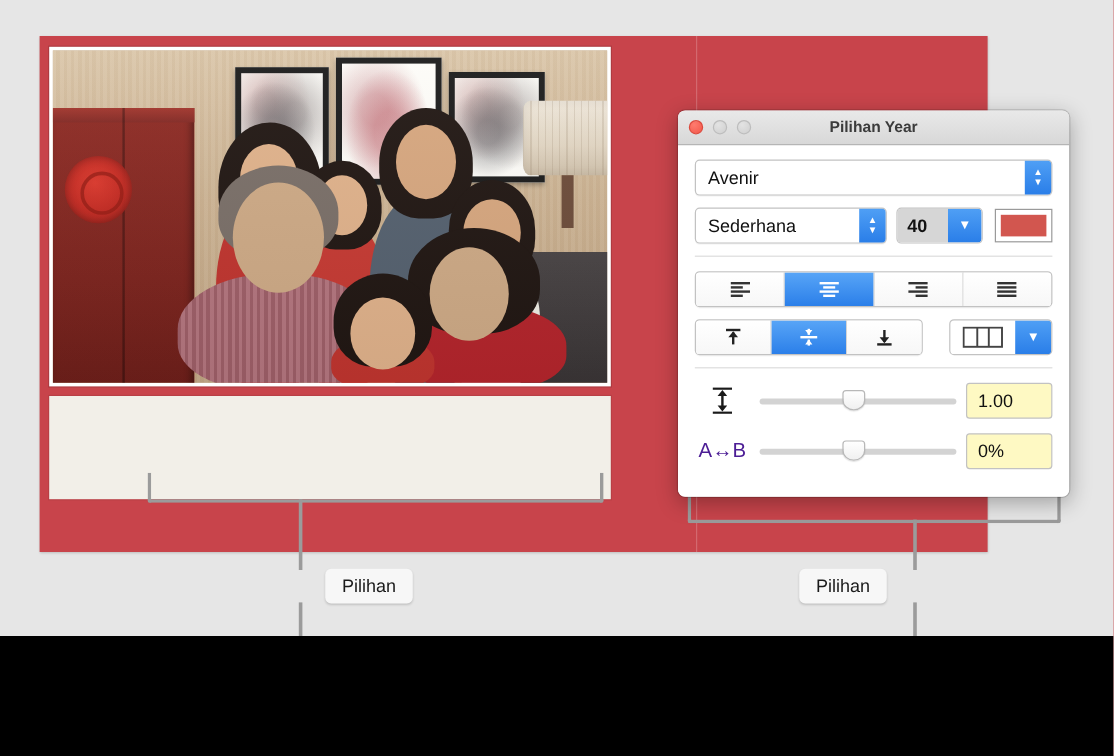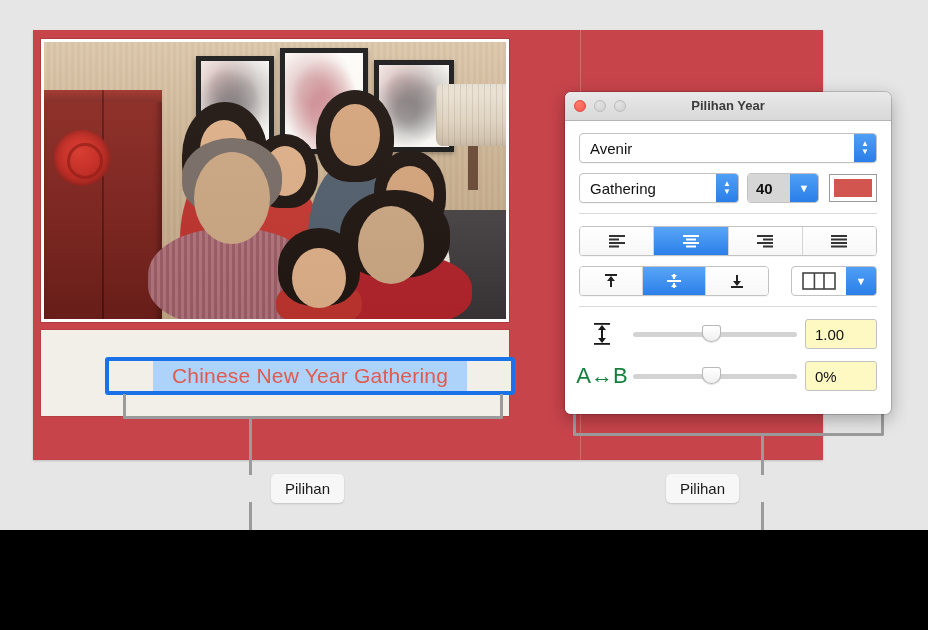--- a/index.html
+++ b/index.html
@@ -282,24 +282,20 @@
       <div class="ph-person" style="left:232px;top:238px;width:86px;height:45px;background:#c0352f;"></div>
       <div class="ph-hair" style="left:234px;top:186px;width:82px;height:78px;"></div>
       <div class="ph-head sk2" style="left:248px;top:206px;width:54px;height:60px;"></div>
 
       <div class="ph-shade"></div>
     </div>
   </div>
 
   <div class="caption-area"></div>
 
-  <div class="textbox" style="border-color: rgb(26, 114, 232);">
-    <div class="textbox-sel" style="background: rgb(174, 211, 251);"></div>
-    <div class="caption-text" style="color: rgb(224, 90, 78);">Chinese New Year Gathering</div>
-  </div>
 
   <div class="bracket" style="left:123px;top:394px;width:374px;height:22px;"></div>
   <div class="stem" style="left:249px;top:416px;height:59px;"></div>
   <div class="stem" style="left:249px;top:502px;height:72px;"></div>
 
   <div class="callout" style="left:271px;top:474px;">
     <span>Pilihan</span>
   </div>
 
   <div class="bracket" style="left:573px;top:411px;width:305px;height:22px;"></div>
@@ -328,21 +324,21 @@
           <div class="combo-label">Avenir</div>
           <div class="stepper">
             <span>▲</span>
             <span>▼</span>
           </div>
         </div>
       </div>
 
       <div class="row">
         <div class="combo">
-          <div class="combo-label">Gathering</div>
+          <div class="combo-label">Sederhana</div>
           <div class="stepper">
             <span>▲</span>
             <span>▼</span>
           </div>
         </div>
         <div class="size-box">
           <div class="size-val">40</div>
           <div class="chev-btn">
             <span>▼</span>
           </div>
@@ -445,21 +441,21 @@
           </svg>
         </div>
         <div class="track">
           <div class="knob" style="left:47%;"></div>
         </div>
         <div class="num-box">1.00</div>
       </div>
 
       <div class="slider-row">
         <div class="slider-icon">
-          <span style="font-size:22px;font-family:'Liberation Sans',sans-serif;color:#15803d;">A↔B</span>
+          <span style="font-size:17px;font-family:'Liberation Sans',sans-serif;color:#4c1d95;">A↔B</span>
         </div>
         <div class="track">
           <div class="knob" style="left:47%;"></div>
         </div>
         <div class="num-box">0%</div>
       </div>
 
     </div>
   </div>
 

